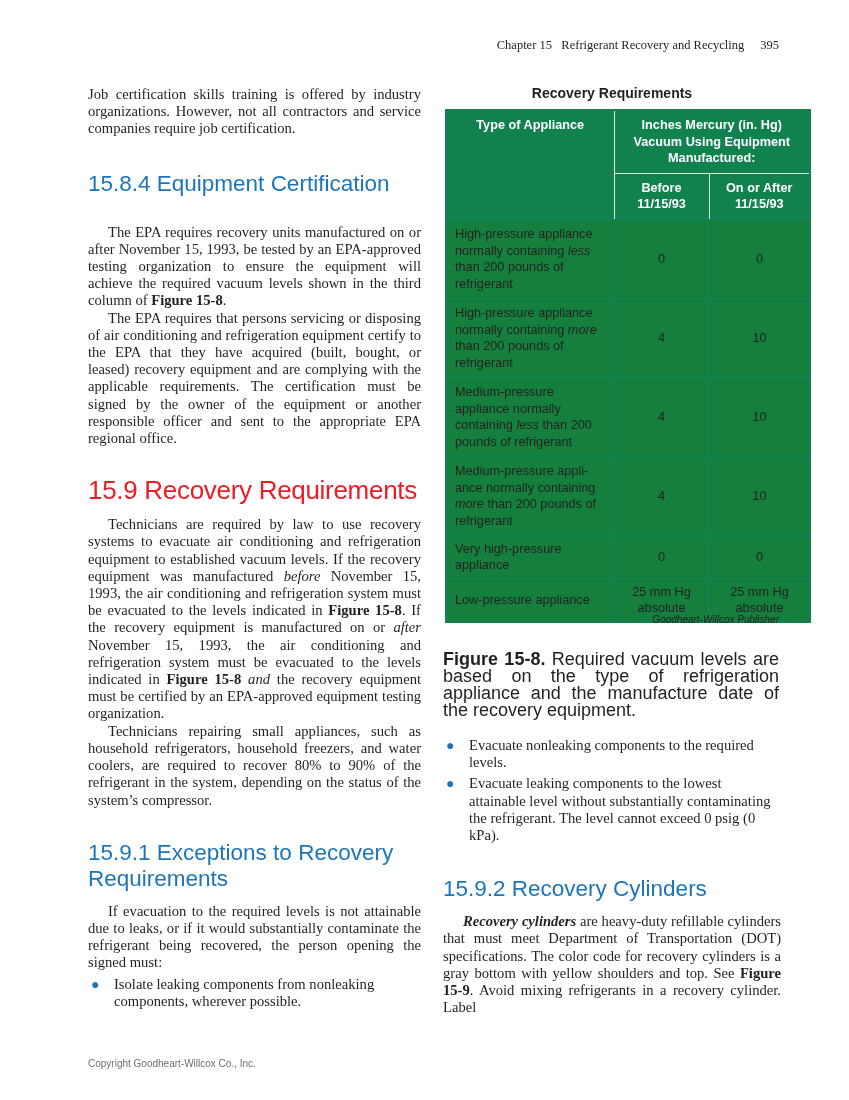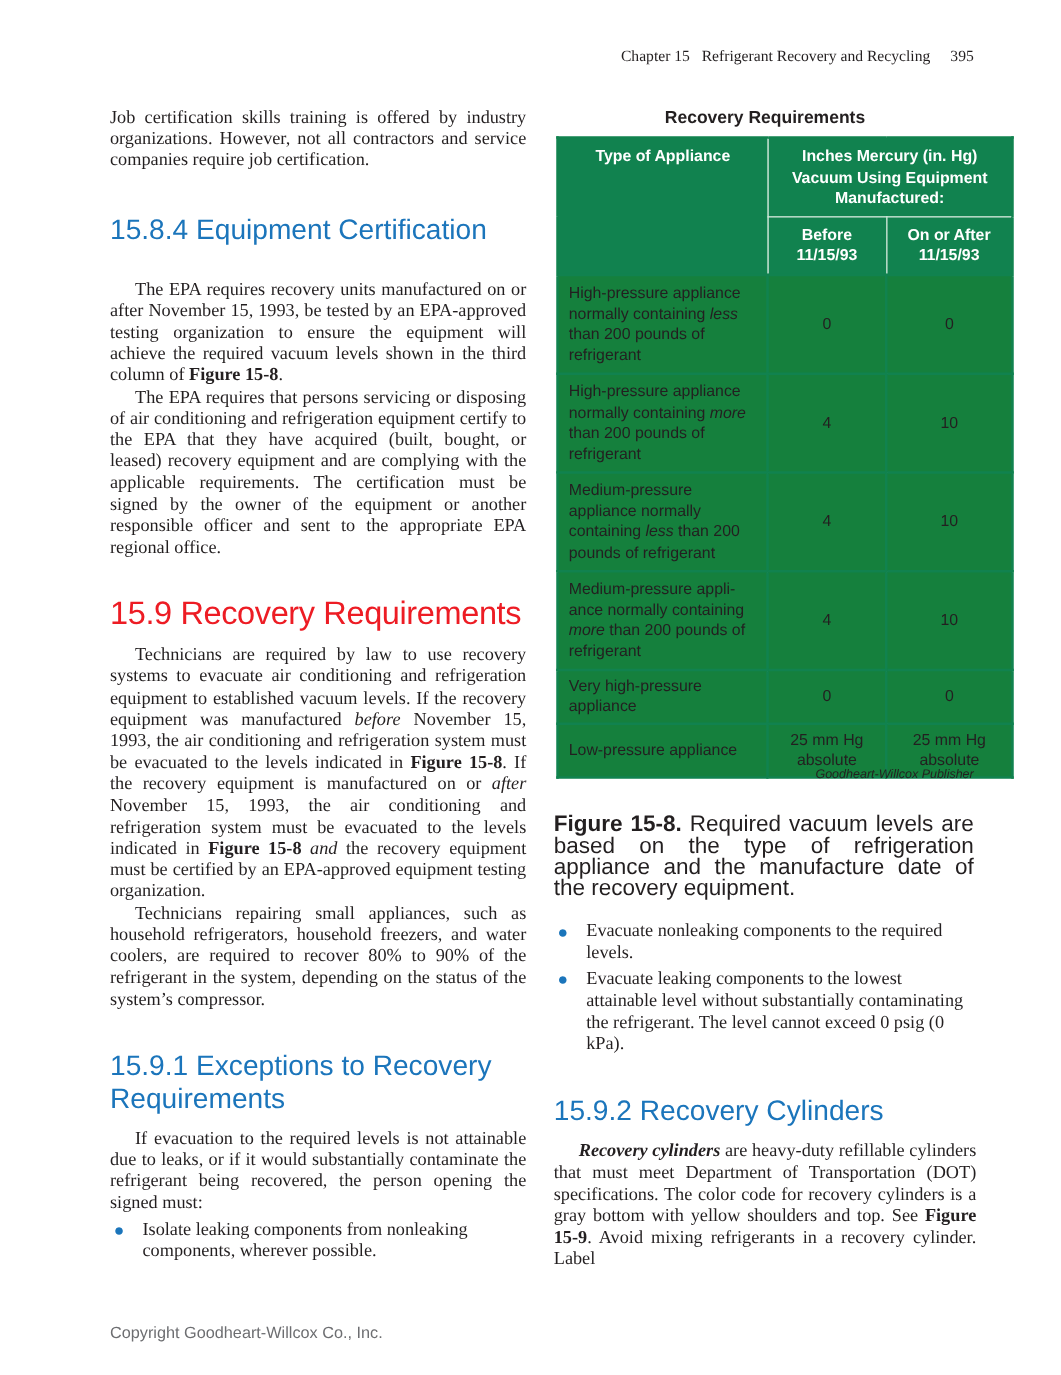--- a/index.html
+++ b/index.html
@@ -22,21 +22,21 @@
   table.rec th { background: #11824f; color: #ffffff; font-weight: bold; border: 1.5px solid #d8ecdf; text-align: center; vertical-align: top; padding: 6px 4px; }
   table.rec th.type-head { border-left: 2px solid #11824f; border-top: 2px solid #11824f; }
   table.rec tr.toprow th { border-top: 2px solid #11824f; }
   table.rec th.last { border-right: 2px solid #11824f; }
   table.rec td { background: #15803d; border: 2px solid #11824f; padding: 4px 8px; vertical-align: middle; }
   table.rec td.num { text-align: center; padding: 4px 2px; }
   table.rec td.app { width: 150px; }
   .credit { position: absolute; left: 443px; top: 614px; width: 336px; text-align: right; font-family: "Liberation Sans", sans-serif; font-style: italic; font-size: 10px; color: #231f20; }
   .caption { position: absolute; left: 443px; top: 651px; width: 336px; font-family: "Liberation Sans", sans-serif; font-size: 18px; line-height: 17px; text-align: justify; color: #231f20; }
   .caption b { font-weight: bold; }
-  .footer { position: absolute; left: 88px; top: 1058px; font-family: "Liberation Sans", sans-serif; font-size: 13px; color: #6d6e71; }
+  .footer { position: absolute; left: 88px; top: 1058px; font-family: "Liberation Sans", sans-serif; font-size: 10px; color: #6d6e71; }
 </style>
 </head>
 <body>
 
 <div class="running-head"><span>Chapter 15</span>   <span>Refrigerant Recovery and Recycling</span><span class="pg">395</span></div>
 
 <div class="col col-left">
   <p class="body">Job certification skills training is offered by industry organizations. However, not all contractors and service companies require job certification.</p>
 
   <h2 class="blue" style="margin-top:33px;">15.8.4 Equipment Certification</h2>

